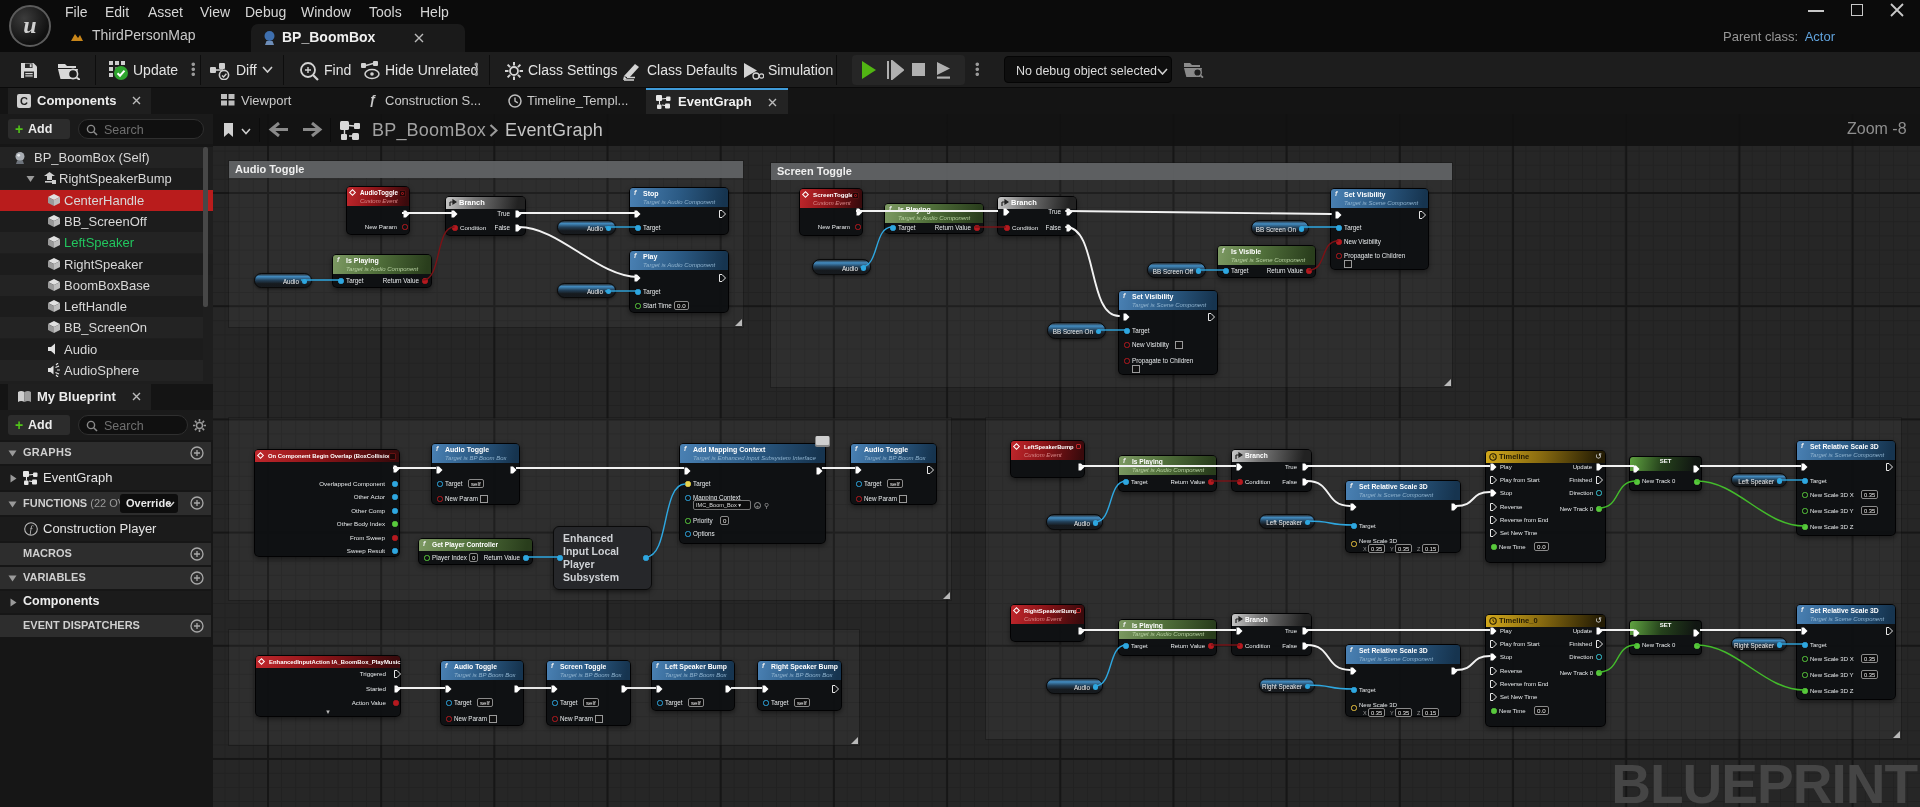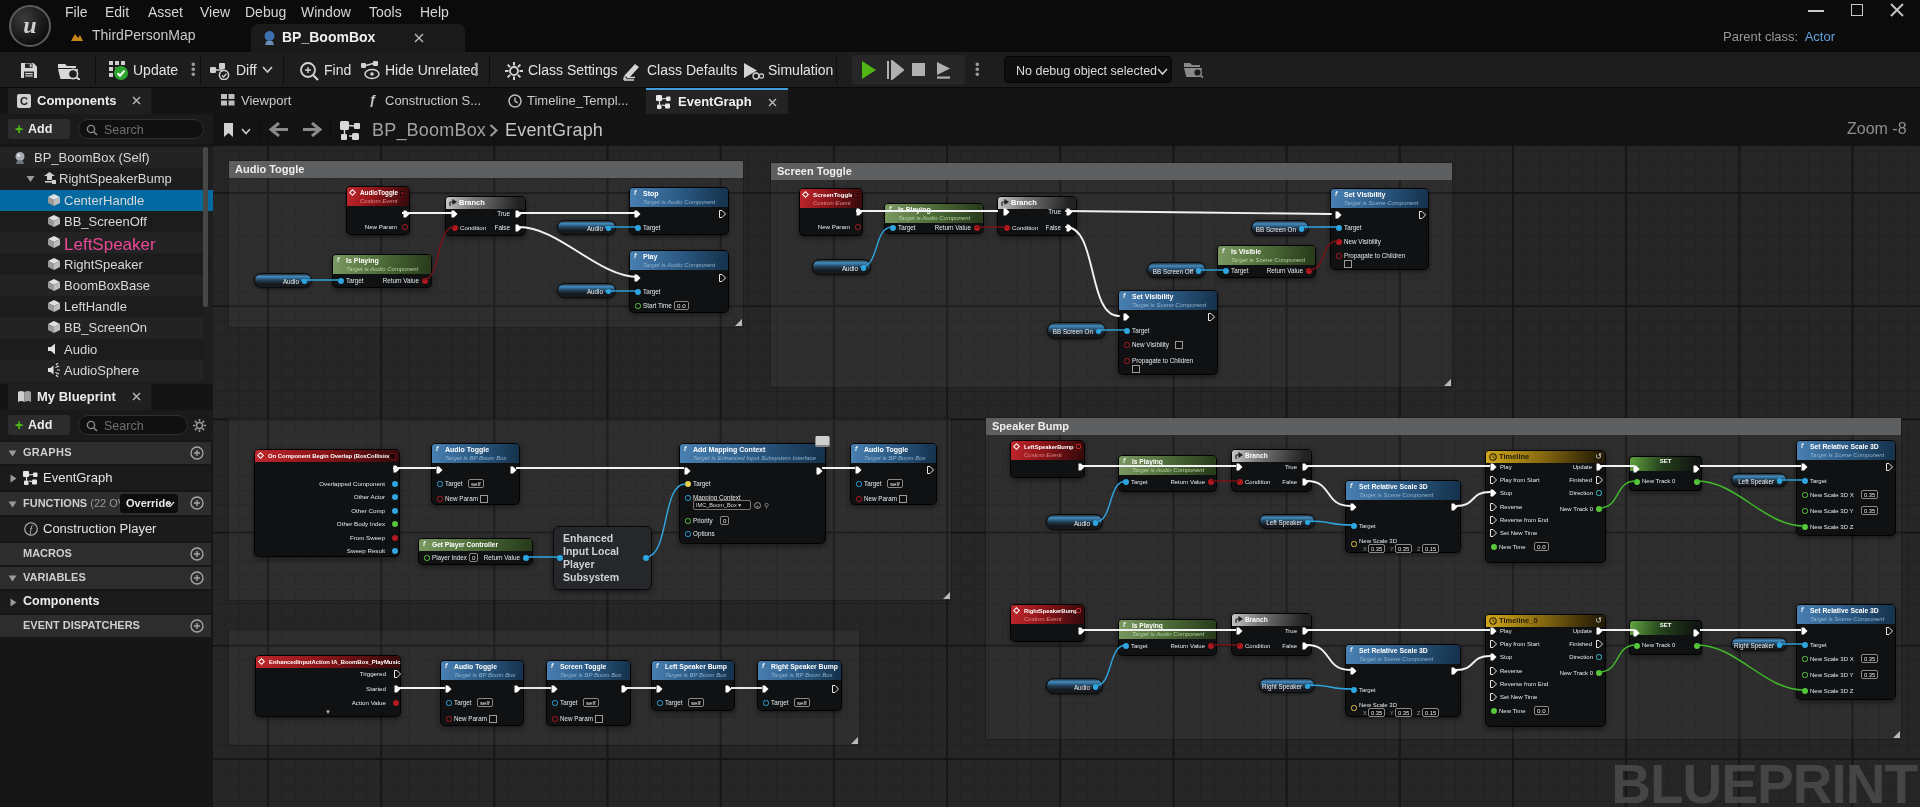--- a/index.html
+++ b/index.html
@@ -225,21 +225,21 @@
         <svg class="abs" style="left:26px;top:7px" width="9" height="8">
           <path d="M0.5 1 L8.5 1 L4.5 7 Z" fill="#9a9a9a"></path>
         </svg>
         <svg class="abs" style="left:42px;top:3px" width="15" height="15">
           <path d="M7.5 1 L13 5 H10 V9 H5 V5 H2 Z" fill="#cfcfcf"></path>
           <rect x="3" y="10" width="9" height="1.6" fill="#cfcfcf"></rect>
           <rect x="10" y="9" width="4" height="4" fill="#cfcfcf"></rect>
         </svg>
         <div class="abs" style="left:59px;top:3px;font-size:13px;color:#d8d8d8;white-space:nowrap">RightSpeakerBump</div>
       </div>
-      <div class="abs" style="left:0;top:42.6px;width:245px;height:21px;background:#0369a1">
+      <div class="abs" style="left:0;top:42.6px;width:245px;height:21px;background:#b91c1c">
         <div class="abs" style="left:47px;top:3px"><svg width="14" height="14" viewBox="0 0 14 14">
             <path d="M7 1 L13 4 L7 7 L1 4 Z" fill="#e0e0e0"></path>
             <path d="M1 4 L7 7 V13 L1 10 Z" fill="#9a9a9a"></path>
             <path d="M13 4 L7 7 V13 L13 10 Z" fill="#bdbdbd"></path>
           </svg></div>
         <div class="abs" style="left:64px;top:3px;font-size:13px;color:#d8d8d8;white-space:nowrap">CenterHandle</div>
       </div>
       <div class="abs" style="left:0;top:63.9px;width:203px;height:21px;background:#1c1c1c">
         <div class="abs" style="left:47px;top:3px"><svg width="14" height="14" viewBox="0 0 14 14">
             <path d="M7 1 L13 4 L7 7 L1 4 Z" fill="#e0e0e0"></path>
@@ -247,21 +247,21 @@
             <path d="M13 4 L7 7 V13 L13 10 Z" fill="#bdbdbd"></path>
           </svg></div>
         <div class="abs" style="left:64px;top:3px;font-size:13px;color:#d8d8d8;white-space:nowrap">BB_ScreenOff</div>
       </div>
       <div class="abs" style="left:0;top:85.2px;width:203px;height:21px;background:#232323">
         <div class="abs" style="left:47px;top:3px"><svg width="14" height="14" viewBox="0 0 14 14">
             <path d="M7 1 L13 4 L7 7 L1 4 Z" fill="#e0e0e0"></path>
             <path d="M1 4 L7 7 V13 L1 10 Z" fill="#9a9a9a"></path>
             <path d="M13 4 L7 7 V13 L13 10 Z" fill="#bdbdbd"></path>
           </svg></div>
-        <div class="abs" style="left:64px;top:3px;font-size:17px;color:#ec4899;white-space:nowrap">LeftSpeaker</div>
+        <div class="abs" style="left:64px;top:3px;font-size:13px;color:#22c55e;white-space:nowrap">LeftSpeaker</div>
       </div>
       <div class="abs" style="left:0;top:106.5px;width:244px;height:21px;background:#1c1c1c">
         <div class="abs" style="left:47px;top:3px"><svg width="14" height="14" viewBox="0 0 14 14">
             <path d="M7 1 L13 4 L7 7 L1 4 Z" fill="#e0e0e0"></path>
             <path d="M1 4 L7 7 V13 L1 10 Z" fill="#9a9a9a"></path>
             <path d="M13 4 L7 7 V13 L13 10 Z" fill="#bdbdbd"></path>
           </svg></div>
         <div class="abs" style="left:64px;top:3px;font-size:13px;color:#d8d8d8;white-space:nowrap">RightSpeaker</div>
       </div>
       <div class="abs" style="left:0;top:127.8px;width:203px;height:21px;background:#232323">
@@ -437,23 +437,20 @@
         <div style="position:absolute;left:770px;top:162px;width:683px;height:226px;background:rgba(160,160,160,0.07);border:1px solid rgba(0,0,0,0.35)">
           <div style="position:absolute;left:0;top:0;right:0;height:17px;background:rgba(98,100,102,0.92);">
             <div style="position:absolute;left:6px;top:2px;font-size:11px;font-weight:bold;color:#eeeeee;white-space:nowrap">Screen Toggle</div>
           </div>
           <span style="position:absolute;right:1px;bottom:1px;width:0;height:0;border-left:7px solid transparent;border-bottom:7px solid #b9b9b9"></span>
         </div>
         <div style="position:absolute;left:228px;top:417px;width:724px;height:184px;background:rgba(160,160,160,0.07);border:1px solid rgba(0,0,0,0.35)">
           <span style="position:absolute;right:1px;bottom:1px;width:0;height:0;border-left:7px solid transparent;border-bottom:7px solid #b9b9b9"></span>
         </div>
         <div style="position:absolute;left:985px;top:417px;width:917px;height:323px;background:rgba(160,160,160,0.07);border:1px solid rgba(0,0,0,0.35)">
-          <div style="position:absolute;left:0;top:0;right:0;height:17px;background:rgba(98,100,102,0.92);">
-            <div style="position:absolute;left:6px;top:2px;font-size:11px;font-weight:bold;color:#eeeeee;white-space:nowrap">Speaker Bump</div>
-          </div>
           <span style="position:absolute;right:1px;bottom:1px;width:0;height:0;border-left:7px solid transparent;border-bottom:7px solid #b9b9b9"></span>
         </div>
         <div style="position:absolute;left:228px;top:629px;width:632px;height:117px;background:rgba(160,160,160,0.07);border:1px solid rgba(0,0,0,0.35)">
           <span style="position:absolute;right:1px;bottom:1px;width:0;height:0;border-left:7px solid transparent;border-bottom:7px solid #b9b9b9"></span>
         </div>
         <div style="position:absolute;left:346px;top:186px;width:64px;height:49px;background:rgba(13,15,17,0.93);border:1px solid rgba(0,0,0,0.8);border-radius:5px;box-shadow:0 2px 5px rgba(0,0,0,0.45)">
           <div style="position:absolute;left:0;top:0;right:0;height:19px;background:linear-gradient(100deg,#c0272c,#8c1418 45%,#3a0a0c 95%);border-radius:3px 3px 0 0">
             <span style="position:absolute;left:3px;top:3px;width:5px;height:5px;border:1.2px solid #fff;transform:rotate(45deg)"></span>
             <div style="position:absolute;left:13px;top:1.5px;font-size:6.3px;font-weight:bold;color:#fff;white-space:nowrap;line-height:8px">AudioToggle</div>
             <div style="position:absolute;left:13px;top:9.5px;font-size:6px;font-style:italic;color:#d98a8a;white-space:nowrap;line-height:8px">Custom Event</div>

